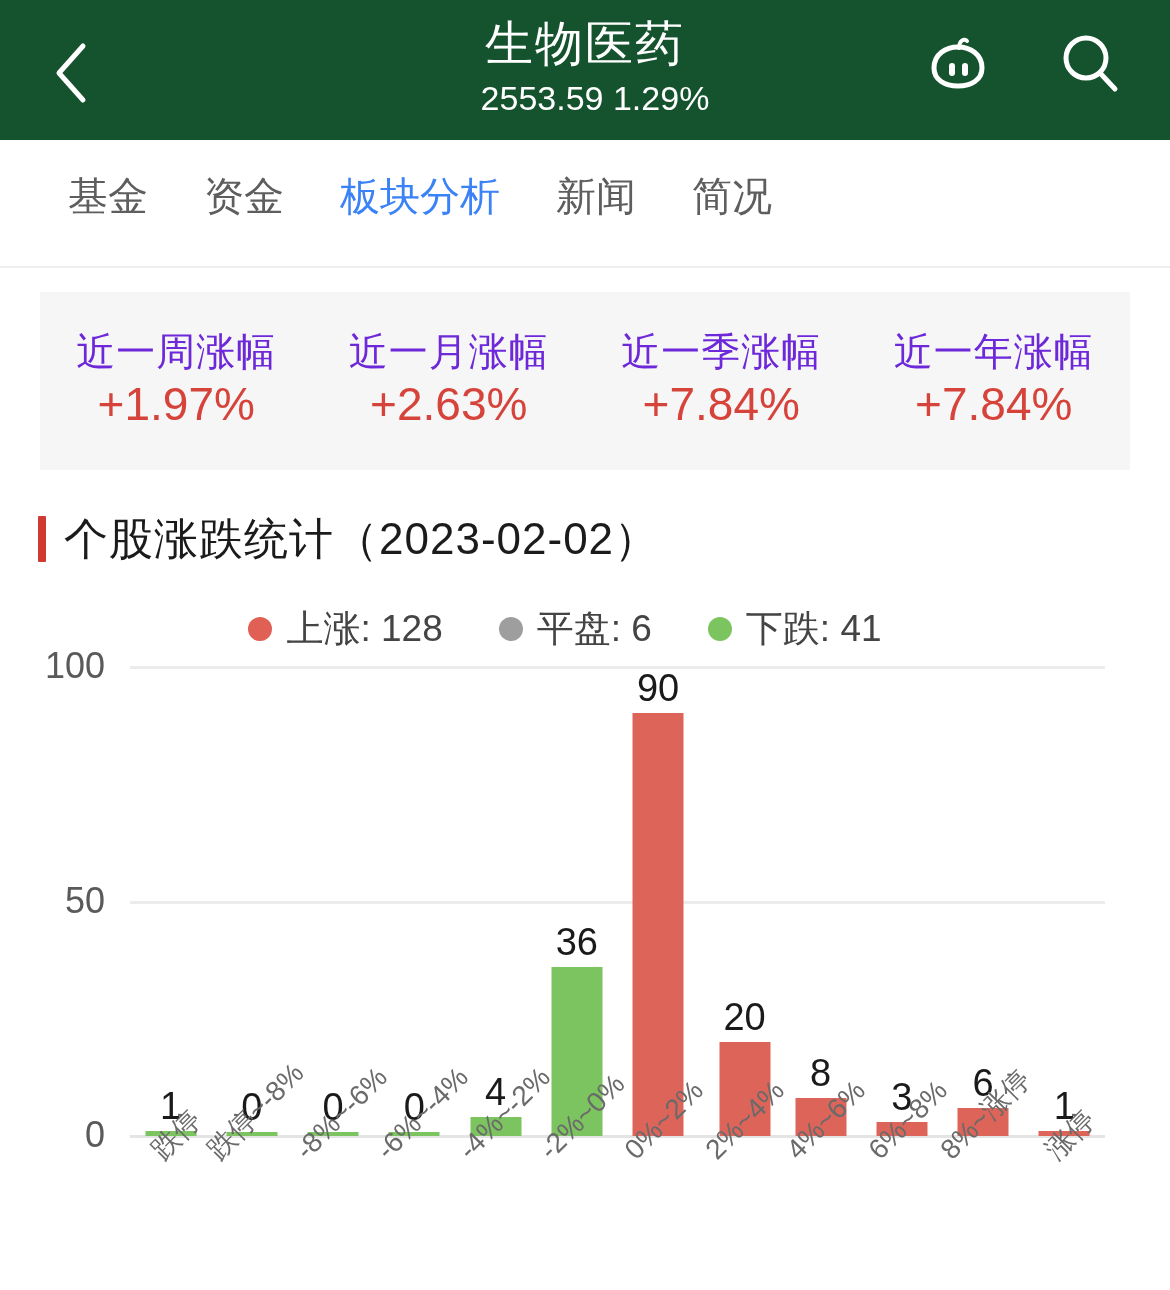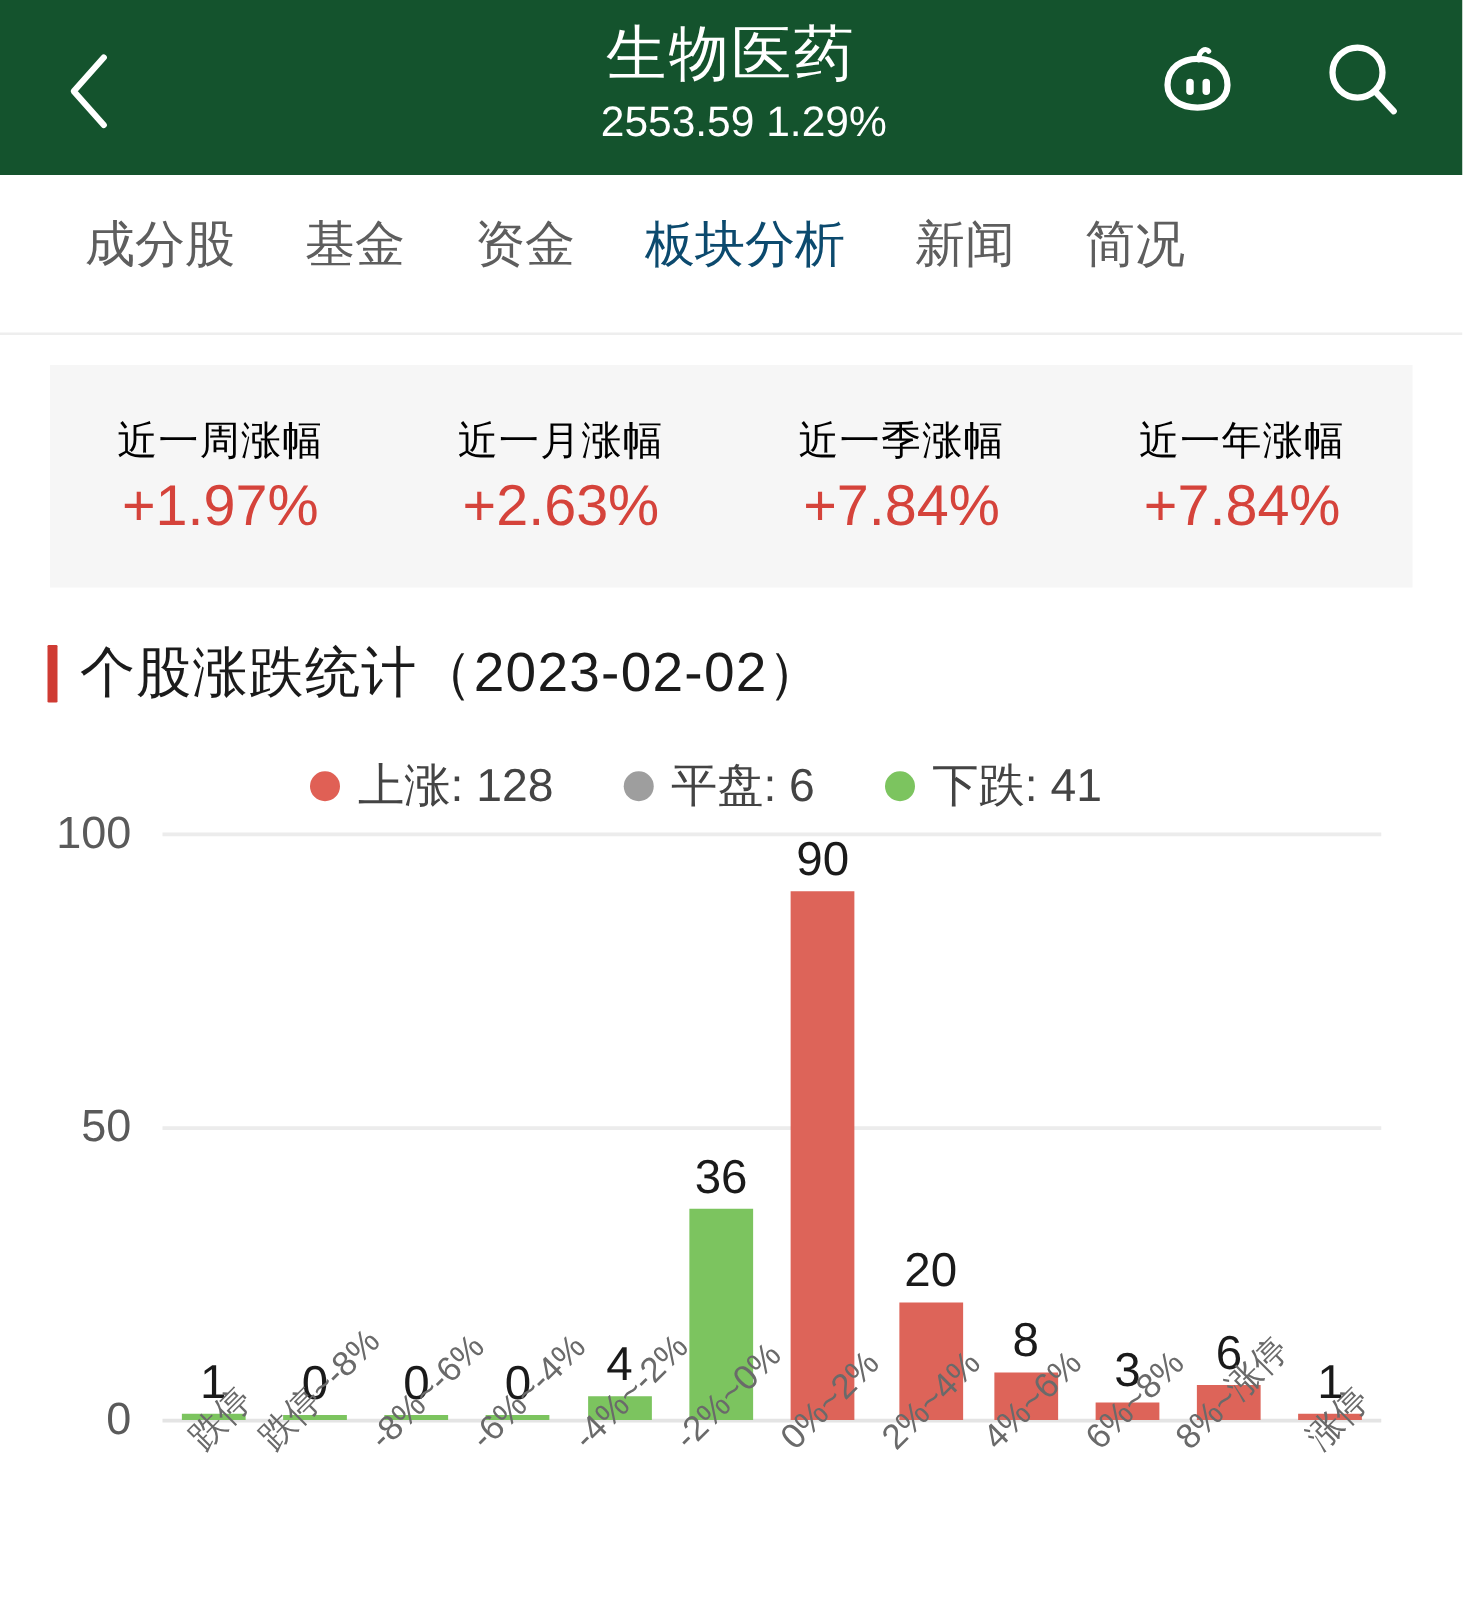--- a/index.html
+++ b/index.html
@@ -52,33 +52,33 @@
     overflow: hidden;
   }
   .tab {
     position: relative;
     flex: 0 0 auto;
     padding: 28px 28px 0 28px;
     font-size: 40px; line-height: 56px;
     color: #5e5e5e;
     white-space: nowrap;
   }
-  .tab.active { color: #0c4a6e; }
+  .tab.active { color: #3b82f6; }
 
   
   .stats-wrap { padding: 24px 40px 0 40px; }
   .stats {
     width: 1090px; height: 178px;
     background: #f6f6f6;
     display: flex; align-items: center;
   }
   .stat { flex: 1 1 0; text-align: center; }
   .stat-label {
-    font-size: 32px; line-height: 46px;
-    color: #000000; letter-spacing: 1px;
+    font-size: 39px; line-height: 46px;
+    color: #6d28d9; letter-spacing: 1px;
   }
   .stat-value {
     margin-top: 0;
     font-size: 46px; line-height: 58px;
     color: #d5433b; font-weight: 400;
   }
 
   
   .section-title {
     margin: 40px 0 0 38px;
@@ -192,23 +192,20 @@
         <svg width="72" height="72" viewBox="0 0 72 72" fill="none">
           <circle cx="32" cy="30" r="20" stroke="#ffffff" stroke-width="5" fill="none"></circle>
           <path d="M46 45 L61 61" stroke="#ffffff" stroke-width="5" stroke-linecap="round"></path>
         </svg>
       </span>
     </div>
   </div>
 </div>
 
 <div class="tabbar">
-  <div class="tab">
-    <span>成分股</span>
-  </div>
   <div class="tab">
     <span>基金</span>
   </div>
   <div class="tab">
     <span>资金</span>
   </div>
   <div class="tab active">
     <span>板块分析</span>
     
   </div>

